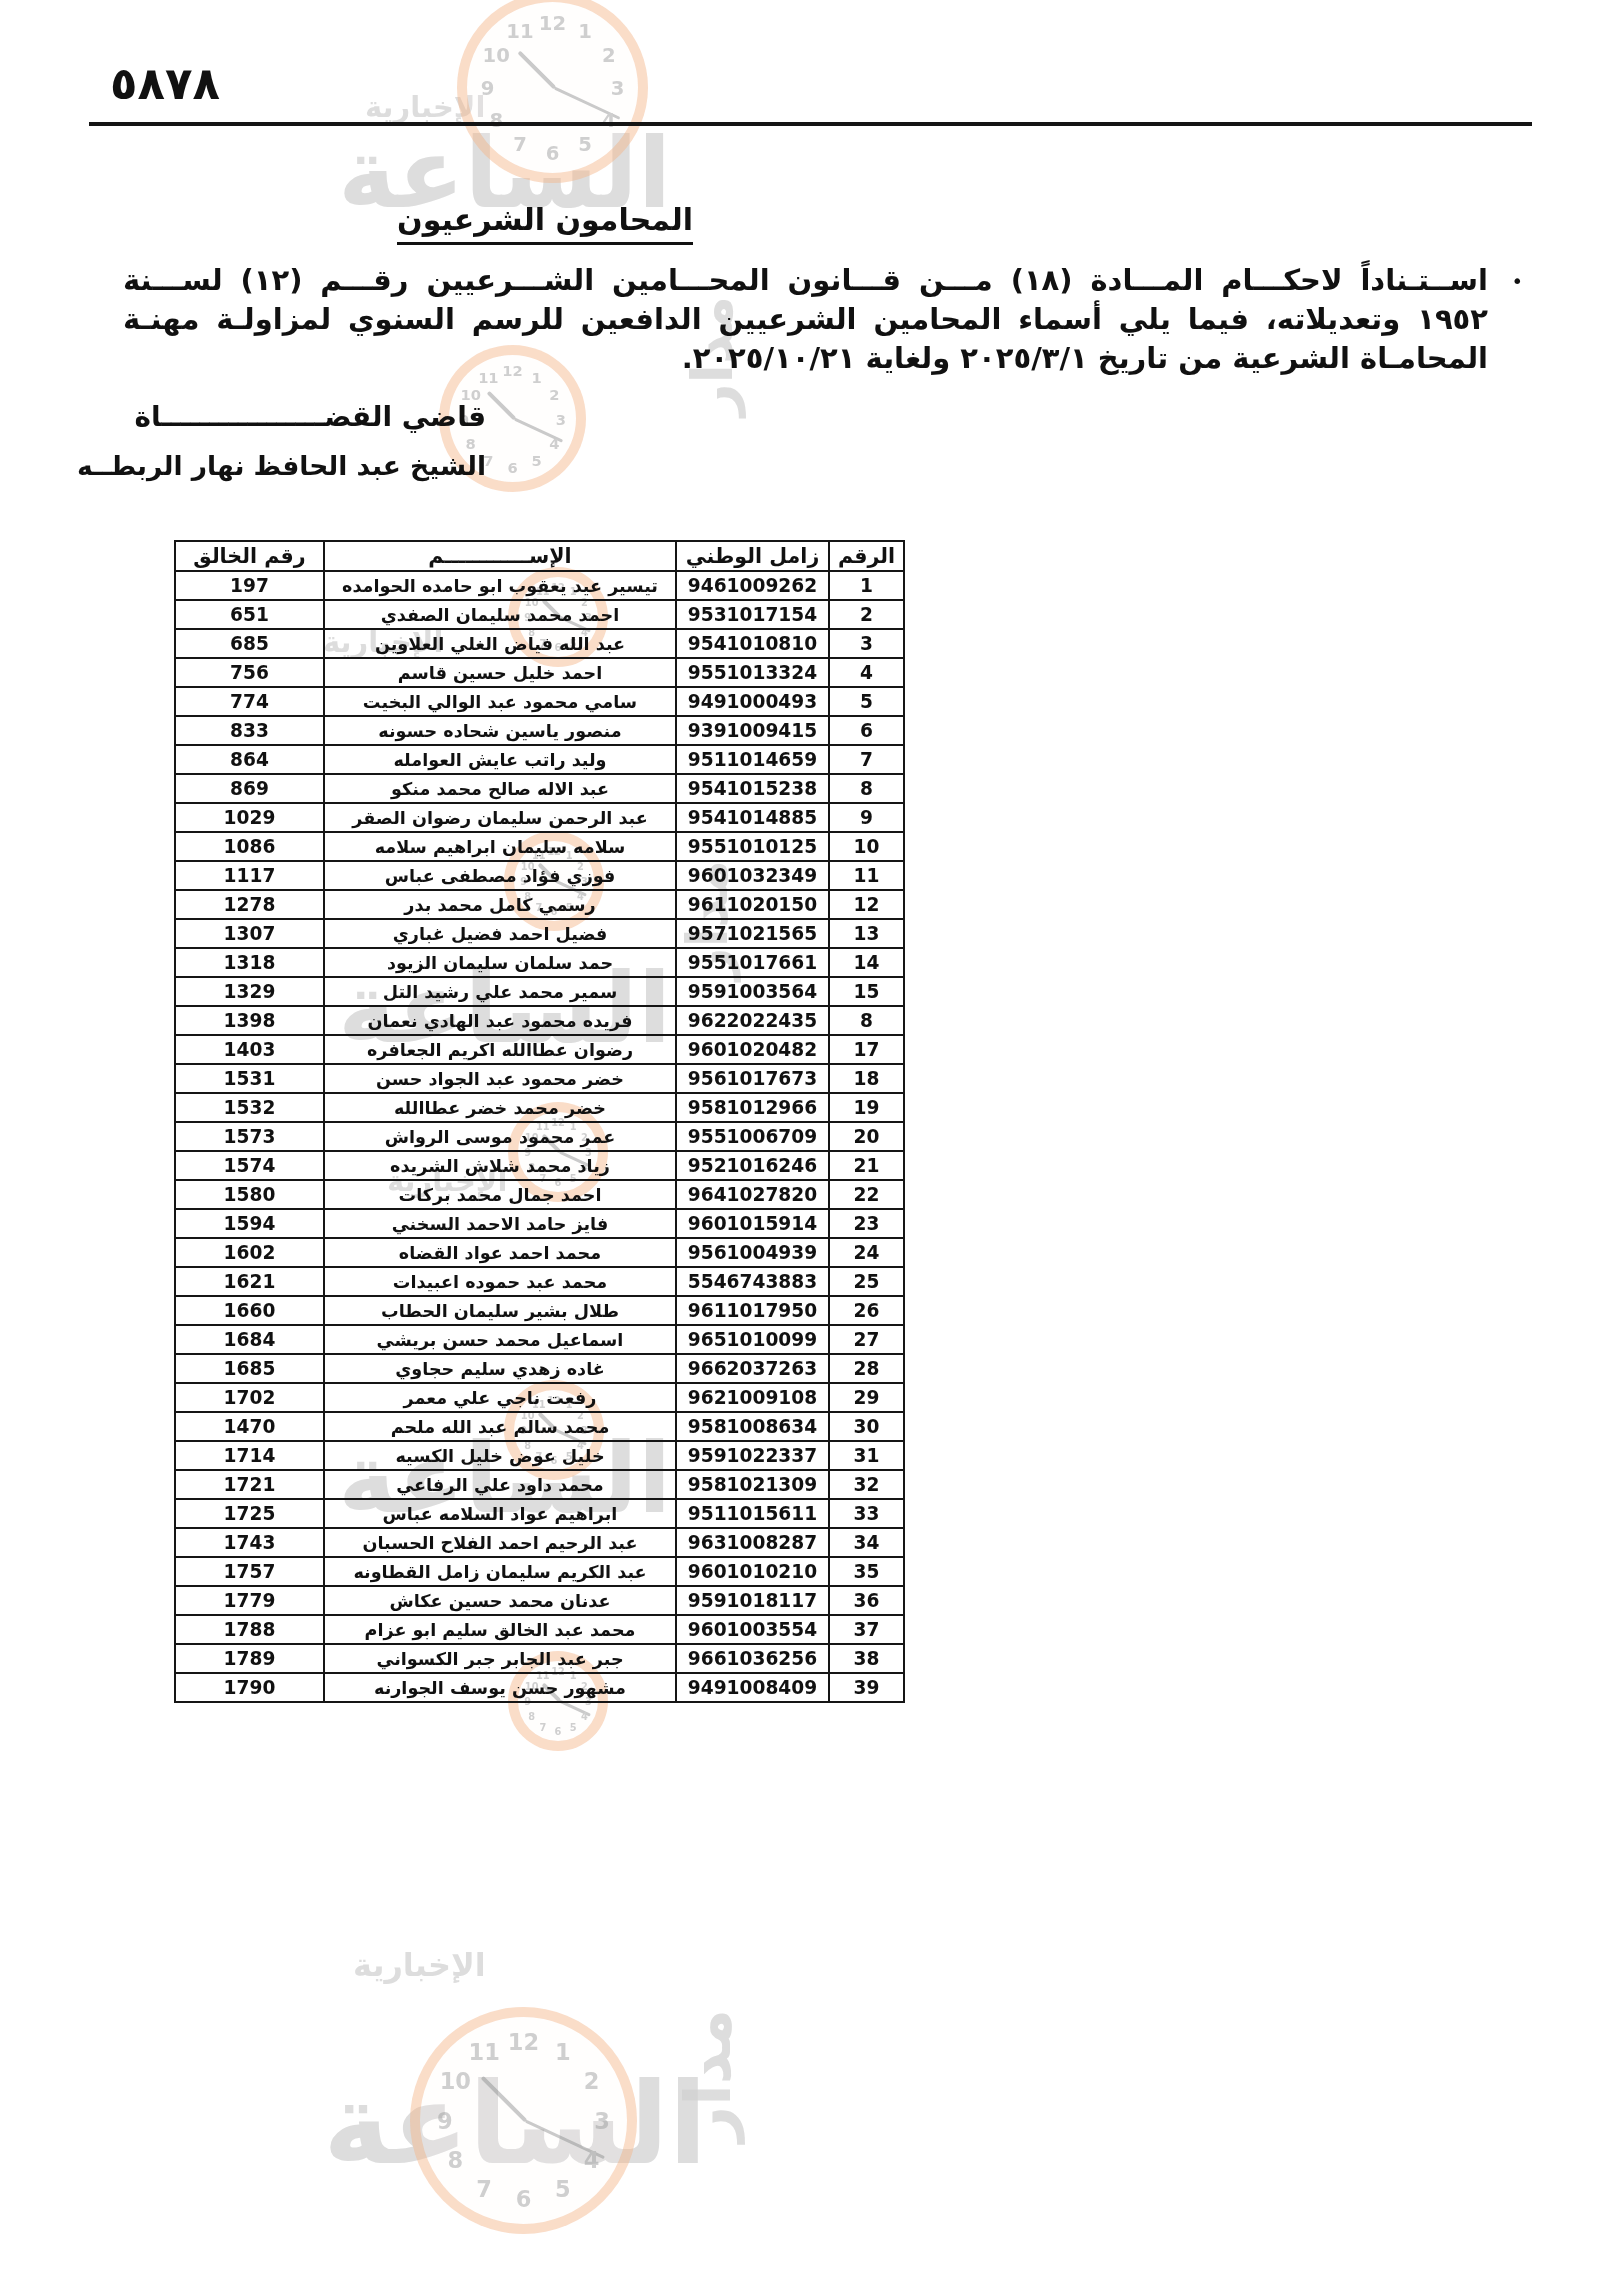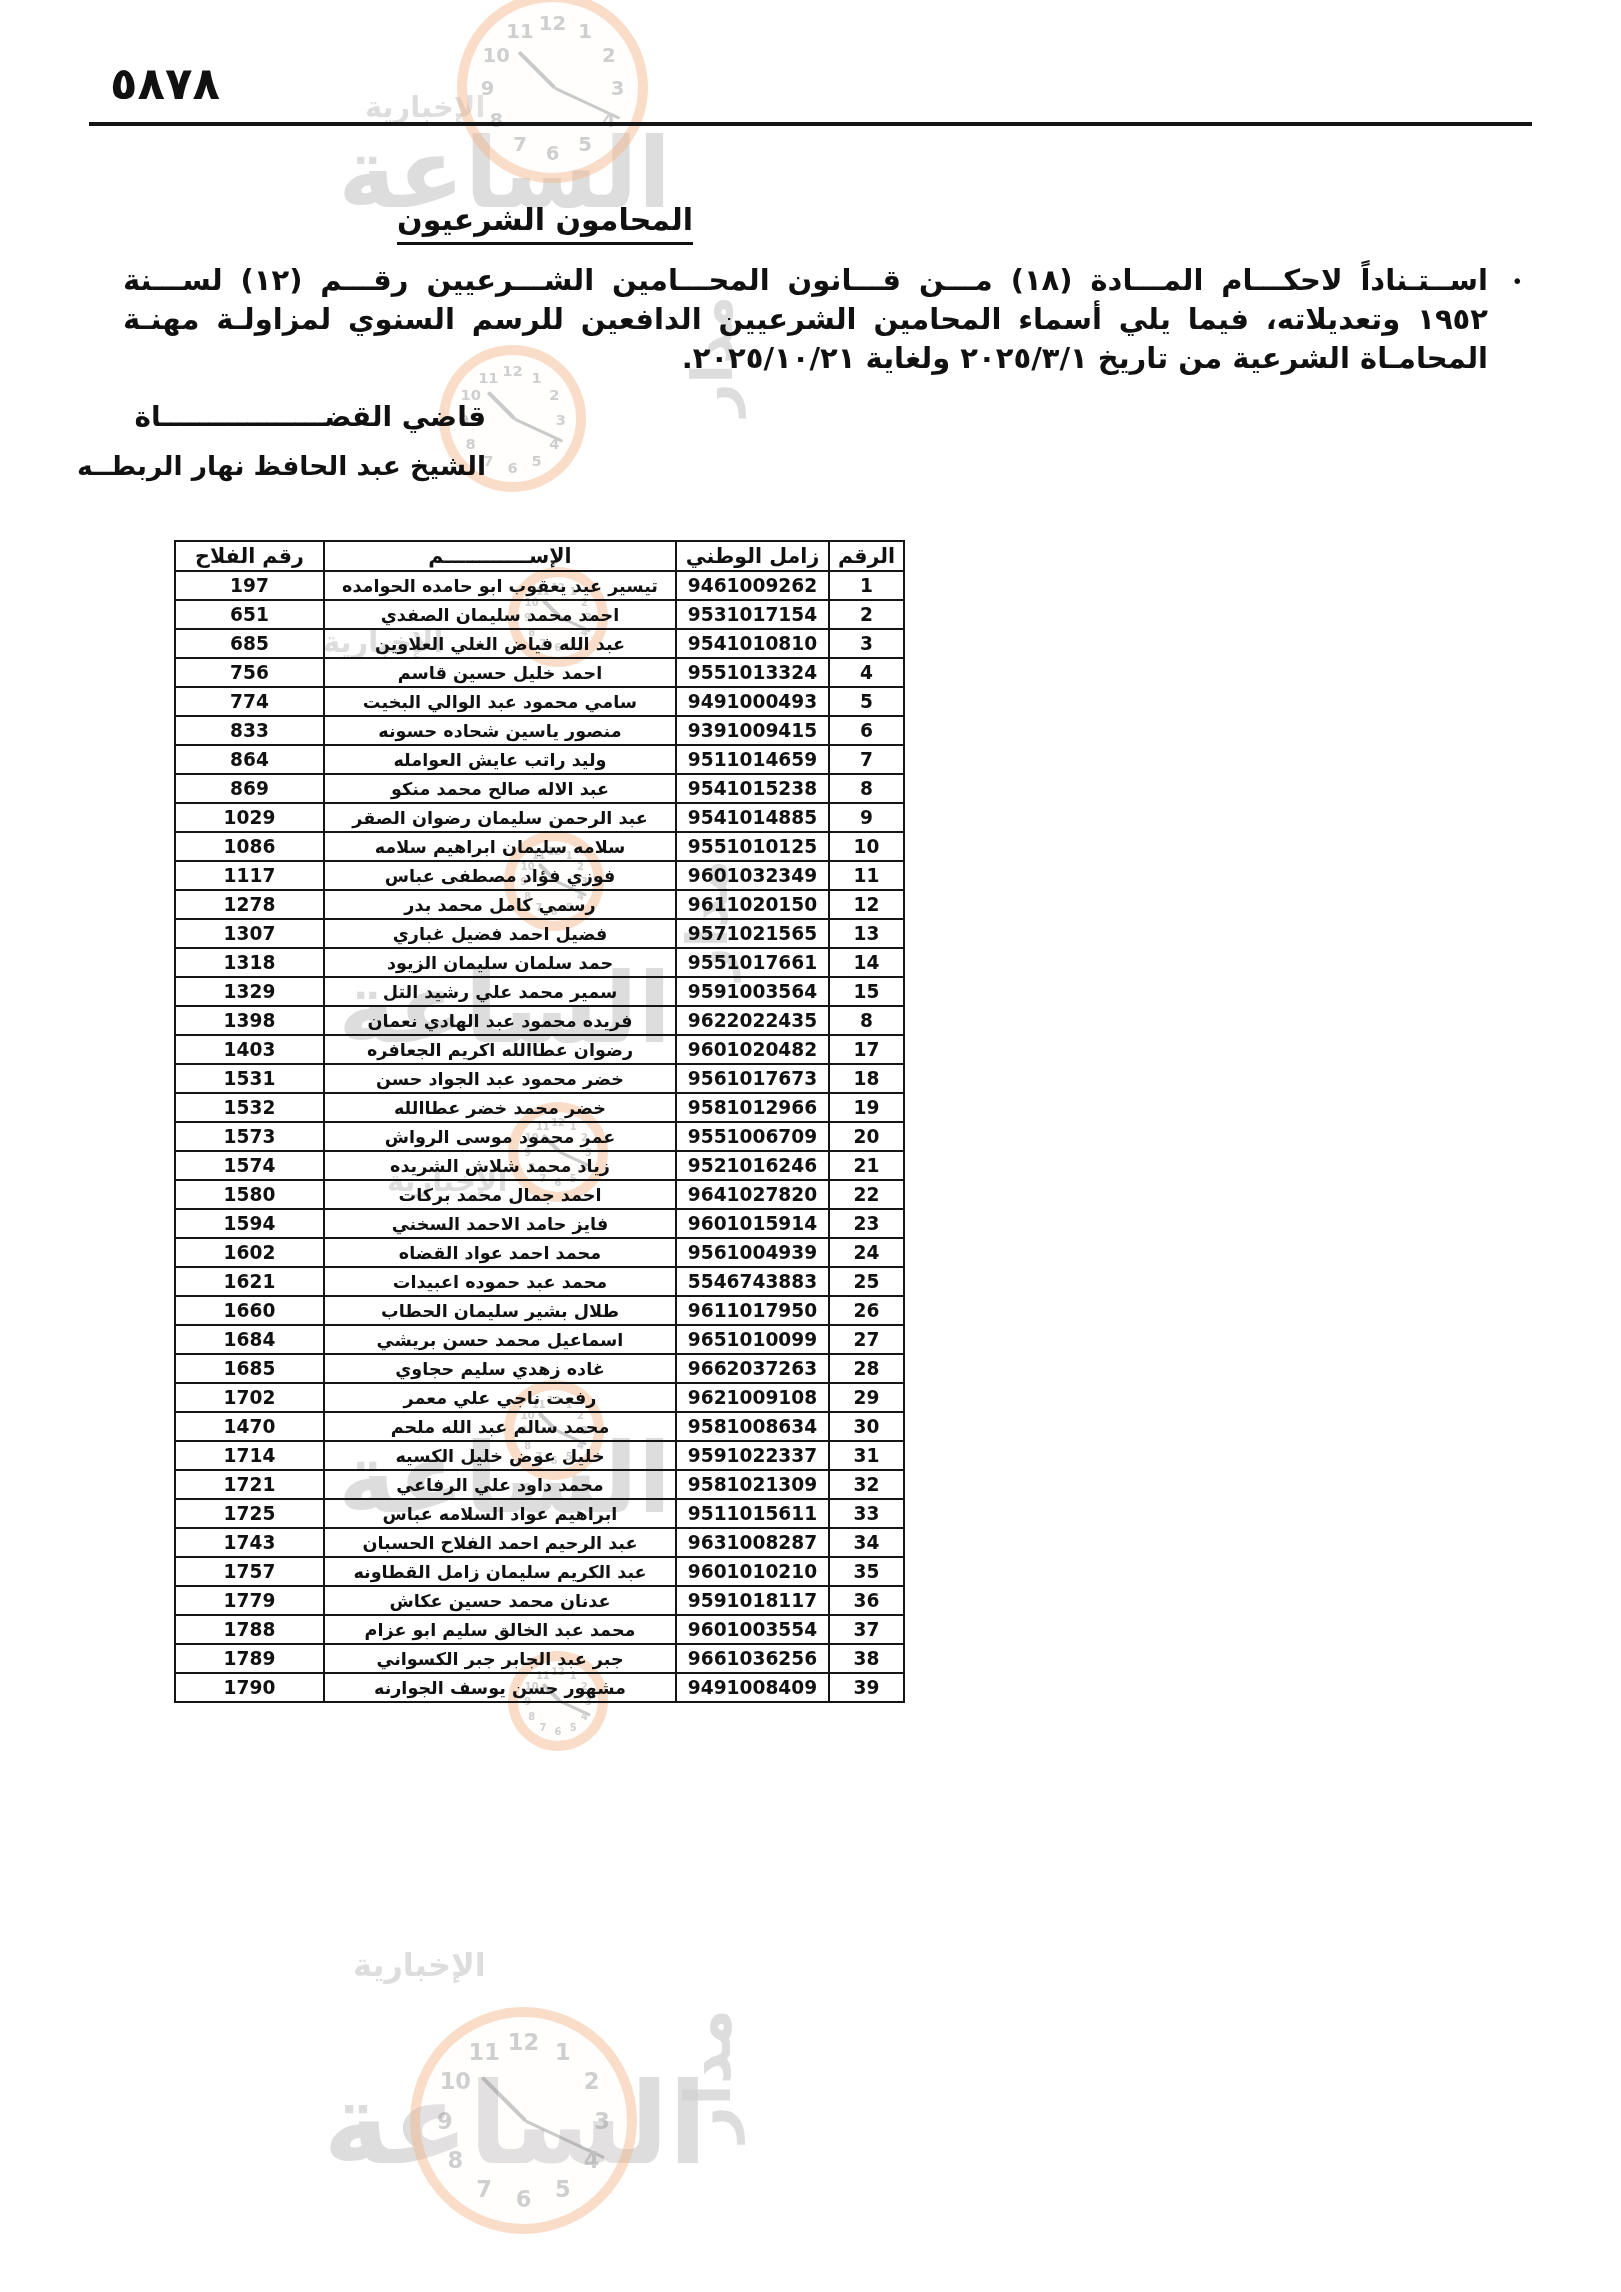--- a/index.html
+++ b/index.html
@@ -214,21 +214,21 @@
       <div class="sig-title">قاضي القضـــــــــــــــــاة</div>
       <div class="sig-name">الشيخ عبد الحافظ نهار الربطــه</div>
     </div>
 
     <table class="lawyers" dir="rtl">
       <thead>
         <tr>
           <th class="col-num">الرقم</th>
           <th class="col-nid">زامل الوطني</th>
           <th class="col-name">الإســــــــــــم</th>
-          <th class="col-lic">رقم الفلاح</th>
+          <th class="col-lic">رقم الخالق</th>
         </tr>
       </thead>
       <tbody>
           <tr>
     <td class="col-num">1</td>
     <td class="col-nid">9461009262</td>
     <td class="col-name">تيسير عيد يعقوب ابو حامده الحوامده</td>
     <td class="col-lic">197</td>
   </tr>
           <tr>

